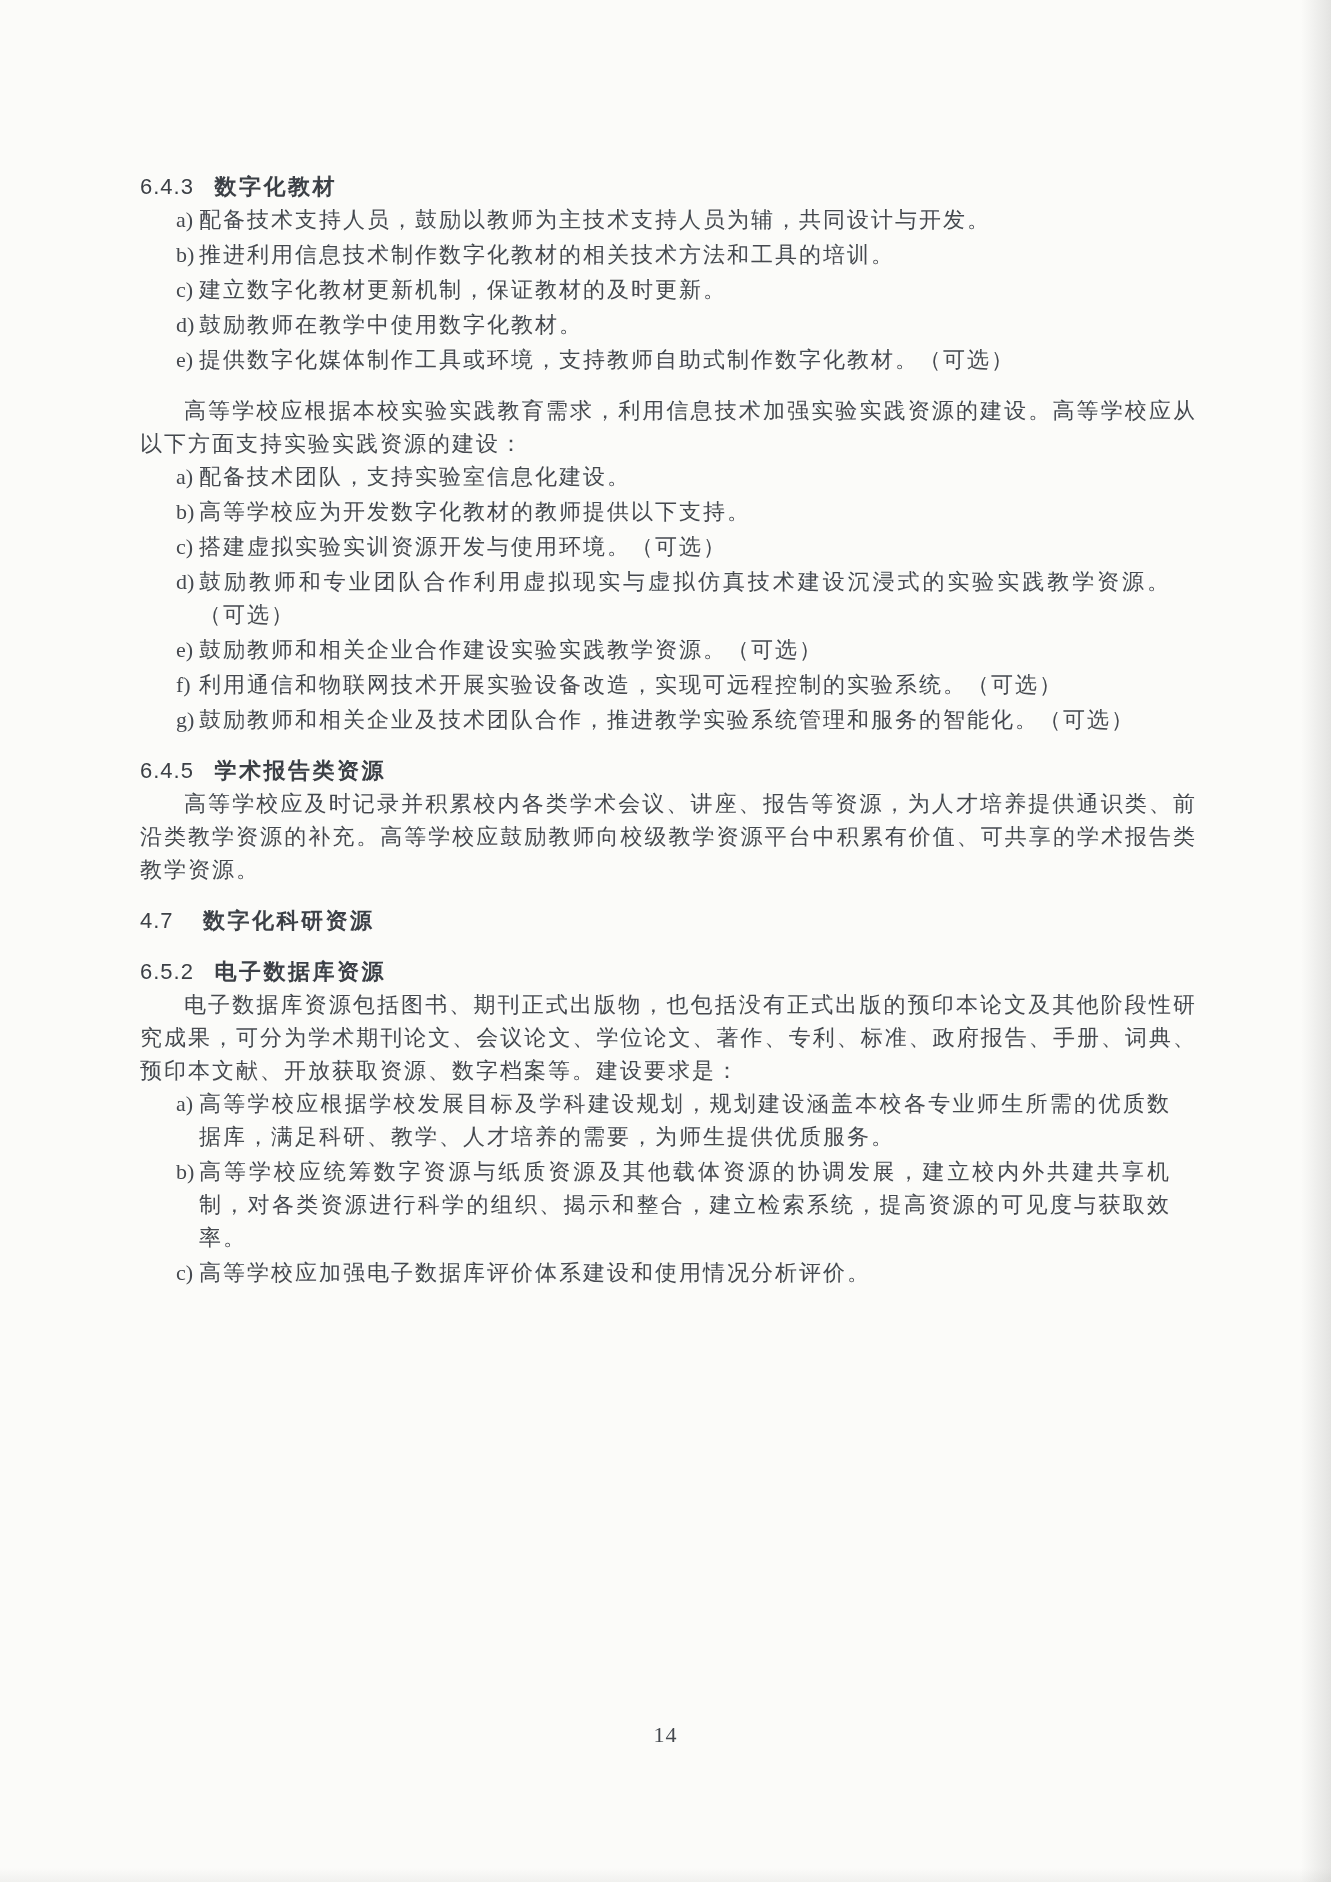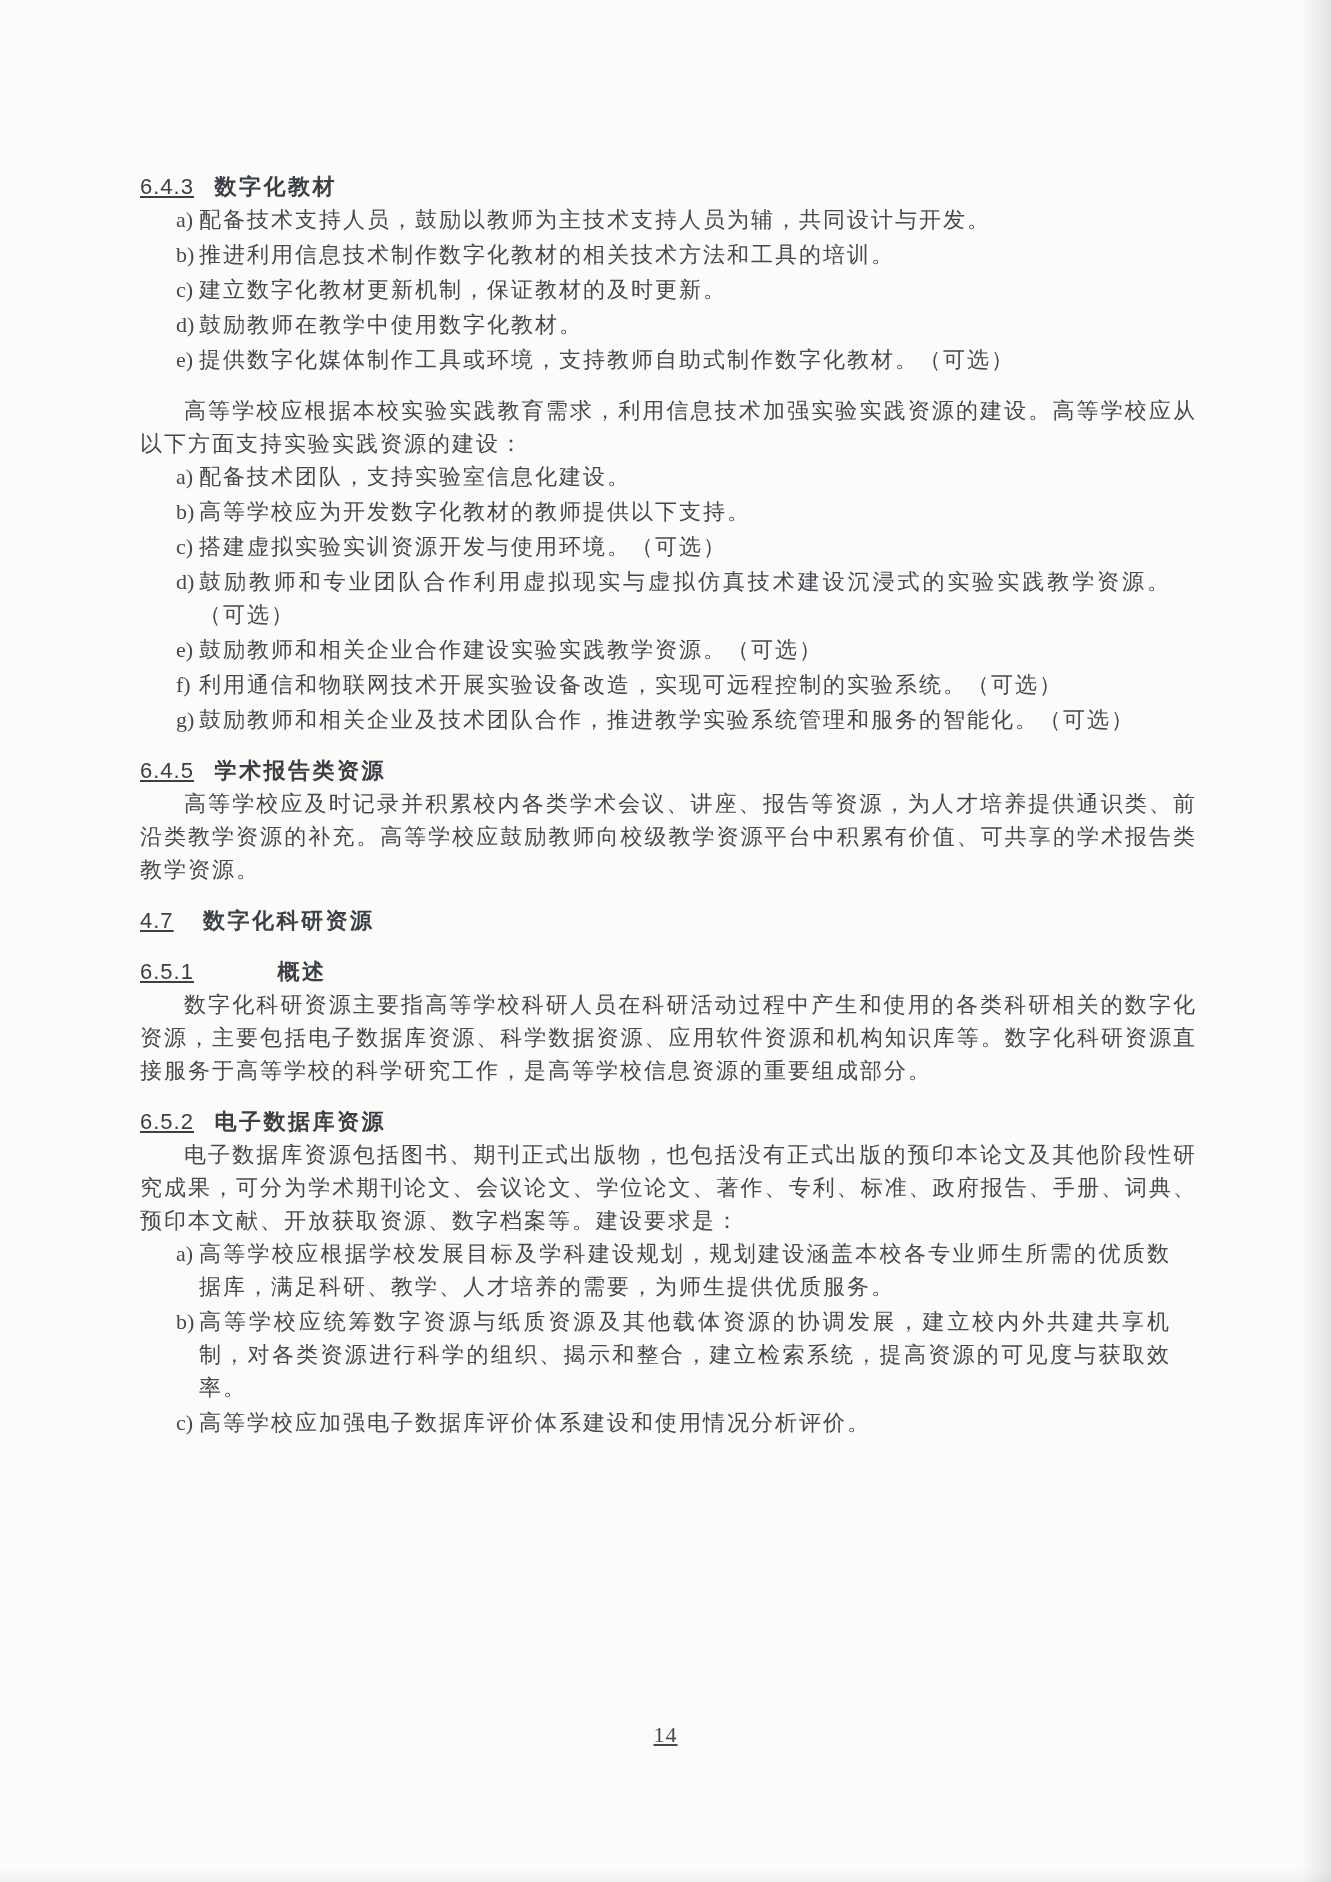--- a/index.html
+++ b/index.html
@@ -41,21 +41,20 @@
     font-size: 22px; line-height: 33px;
     font-weight: 400;
     color: #3c4046;
     white-space: nowrap;
   }
   .sec-h .sec-num {
     display: inline-block;
     min-width: 67px;
     letter-spacing: 1px;
     font-family: "Liberation Sans", "DejaVu Sans", sans-serif;
-    text-decoration: underline;
   }
   .sec-h.wide-num .sec-num { min-width: 130px; }
   .sec-h.h2 .sec-num { min-width: 0; margin-right: 22px; }
   .sec-h .sec-title {
     font-weight: 700;
     font-family: "Liberation Sans", "DejaVu Sans", sans-serif;
     letter-spacing: 2.5px;
     text-align: right;
   }
   .para {
@@ -78,21 +77,20 @@
     font-family: "Liberation Serif", "DejaVu Serif", serif;
   }
   .page-number {
     position: absolute;
     left: 0; right: 0;
     top: 1722px;
     text-align: center;
     font-size: 22px;
     letter-spacing: 1px;
     color: #45494f;
-    text-decoration: underline;
   }
 </style>
 </head>
 <body>
 
 <div class="page">
 
   <div class="content">
 
     <section class="sec">
@@ -166,27 +164,20 @@
       <p class="para">高等学校应及时记录并积累校内各类学术会议、讲座、报告等资源，为人才培养提供通识类、前沿类教学资源的补充。高等学校应鼓励教师向校级教学资源平台中积累有价值、可共享的学术报告类教学资源。</p>
     </section>
 
     <section class="sec">
       <h2 class="sec-h h2">
         <span class="sec-num">4.7</span>
         <span class="sec-title">数字化科研资源</span>
       </h2>
     </section>
 
-    <section class="sec">
-      <h3 class="sec-h wide-num">
-        <span class="sec-num">6.5.1</span>
-        <span class="sec-title">概述</span>
-      </h3>
-      <p class="para">数字化科研资源主要指高等学校科研人员在科研活动过程中产生和使用的各类科研相关的数字化资源，主要包括电子数据库资源、科学数据资源、应用软件资源和机构知识库等。数字化科研资源直接服务于高等学校的科学研究工作，是高等学校信息资源的重要组成部分。</p>
-    </section>
 
     <section class="sec">
       <h3 class="sec-h">
         <span class="sec-num">6.5.2</span>
         <span class="sec-title">电子数据库资源</span>
       </h3>
       <p class="para">电子数据库资源包括图书、期刊正式出版物，也包括没有正式出版的预印本论文及其他阶段性研究成果，可分为学术期刊论文、会议论文、学位论文、著作、专利、标准、政府报告、手册、词典、预印本文献、开放获取资源、数字档案等。建设要求是：</p>
       <div class="list">
         <div class="item">
           <span class="item-label">a)</span>

